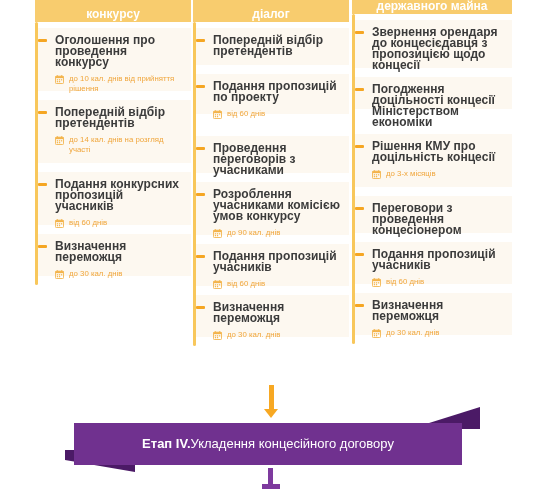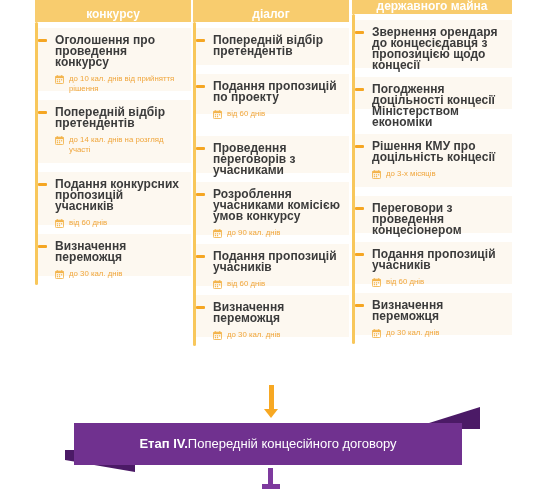--- a/index.html
+++ b/index.html
@@ -323,21 +323,21 @@
     <svg class="fold" width="70" height="22" style="left:5px;top:35px;" viewBox="0 0 70 22">
       <polygon points="0,0 70,0 70,22 0,10" fill="#4B1A66"></polygon>
     </svg>
 
     <svg class="fold" width="70" height="22" style="left:350px;top:-8px;" viewBox="0 0 70 22">
       <polygon points="0,22 70,0 70,22" fill="#4B1A66"></polygon>
     </svg>
 
     <div class="ribbon-body" style="left:14px;top:8px;width:388px;height:42px;">
       <span style="font-weight:bold;">Етап IV.</span>
-        <span class="thin"> Попередній концесійного договору</span>
+        <span class="thin"> Укладення концесійного договору</span>
     </div>
   </div>
 
   <div style="position:absolute;left:262px;top:468px;width:18px;height:21px;">
     <div class="arrow-purple-shaft" style="left:6px;top:0;width:5px;height:17px;"></div>
     <div class="arrow-purple-cap" style="left:0;top:16px;width:18px;height:5px;"></div>
   </div>
 
 </div>
 

